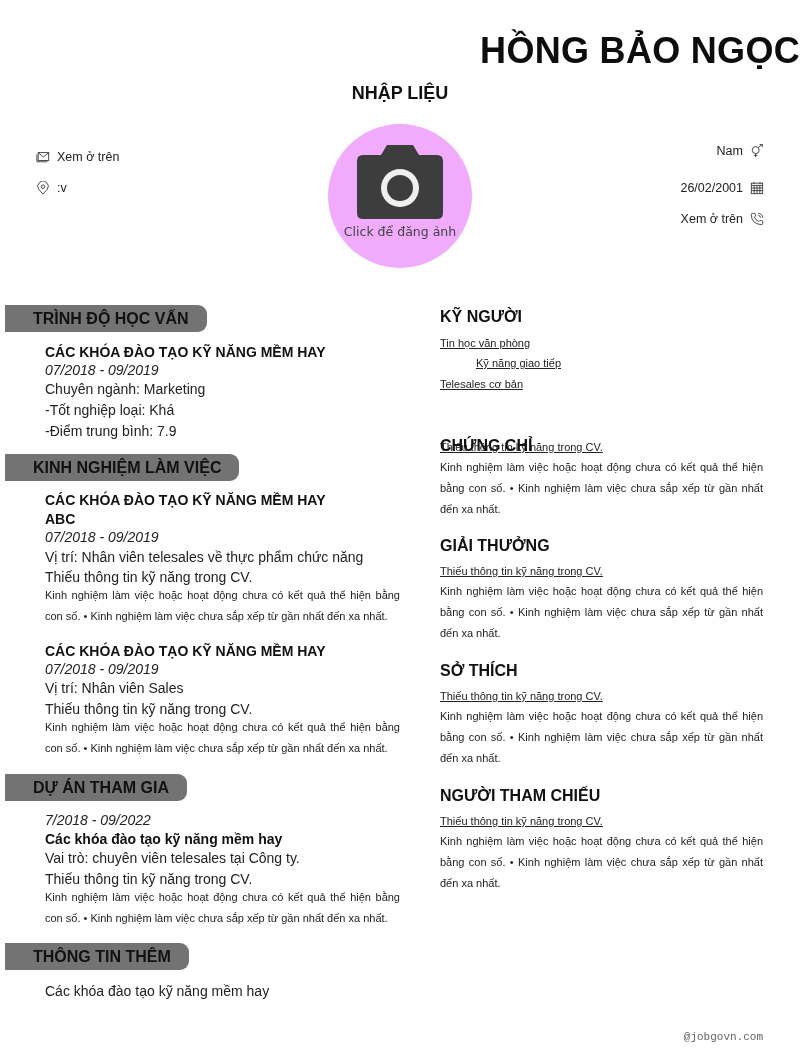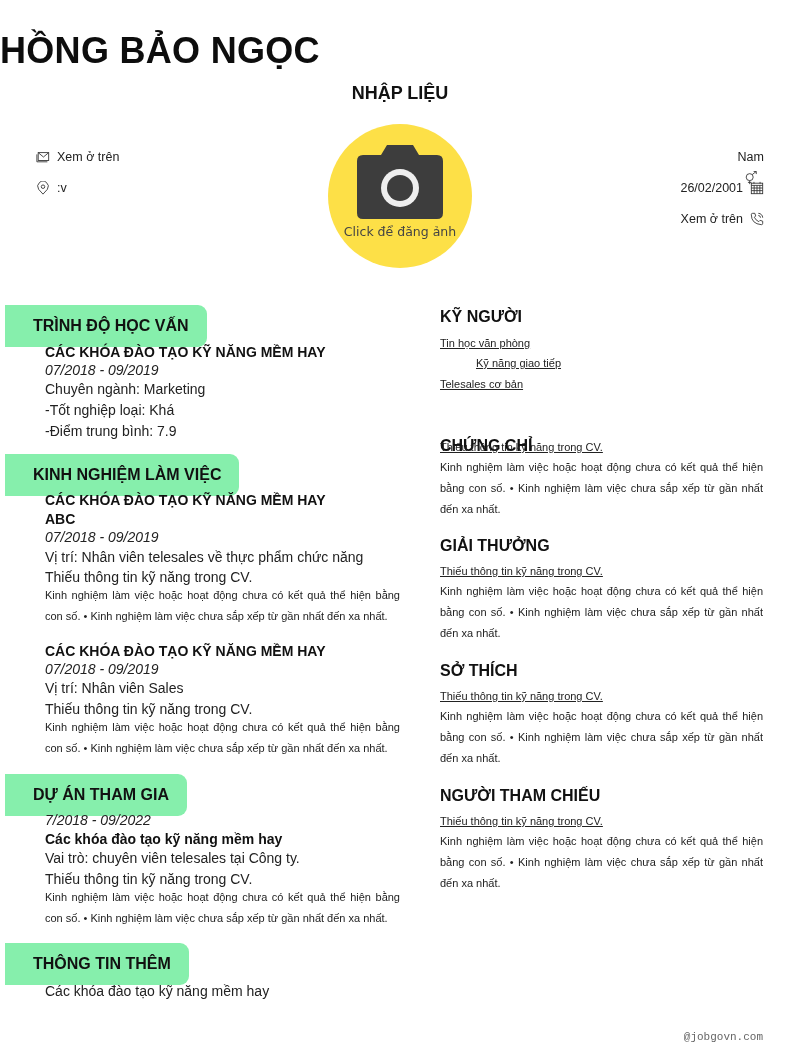--- a/index.html
+++ b/index.html
@@ -1,31 +1,31 @@
 <!DOCTYPE html>
 <html><head>
   <meta charset="utf-8">
   <style>
     * { box-sizing: border-box; margin: 0; padding: 0; }
     html, body { width: 800px; height: 1053px; background: #ffffff; }
     body { font-family: "Liberation Sans", sans-serif; color: #1a1a1a; position: relative; overflow: hidden; }
 
-    .name { position: absolute; top: 30px; left: 0; width: 800px; text-align: left; font-size: 36px; font-weight: bold; color: #0d0d0d; letter-spacing: 0.3px; }
+    .name { position: absolute; top: 30px; left: 0; width: 800px; text-align: right; font-size: 36px; font-weight: bold; color: #0d0d0d; letter-spacing: 0.3px; }
     .position { position: absolute; top: 83px; left: 0; width: 800px; text-align: center; font-size: 18px; font-weight: bold; color: #111; }
 
     .contact-left { position: absolute; left: 36px; font-size: 12.5px; color: #222; display: flex; align-items: center; gap: 7px; }
     .contact-right { position: absolute; right: 36px; font-size: 12.5px; color: #222; display: flex; align-items: center; gap: 7px; }
     .icon { width: 14px; height: 14px; display: inline-block; }
     .icon svg { width: 14px; height: 14px; display: block; }
 
-    .avatar { position: absolute; left: 328px; top: 124px; width: 144px; height: 144px; border-radius: 50%; background: #fde047; }
+    .avatar { position: absolute; left: 328px; top: 124px; width: 144px; height: 144px; border-radius: 50%; background: #f0abfc; }
     .camera { position: absolute; left: 29px; top: 21px; width: 86px; height: 74px; }
     .avatar-label { position: absolute; left: 0; top: 100px; width: 144px; text-align: center; font-size: 12.5px; color: #444; font-family: "DejaVu Sans", sans-serif; }
 
-    .sec-head { position: absolute; left: 5px; height: 42px; background: #86efac; border-radius: 0 9px 9px 0; padding-left: 28px; padding-right: 18px; font-size: 16px; font-weight: bold; color: #111; display: flex; align-items: center; }
+    .sec-head { position: absolute; left: 5px; height: 27px; background: #737373; border-radius: 0 9px 9px 0; padding-left: 28px; padding-right: 18px; font-size: 16px; font-weight: bold; color: #111; display: flex; align-items: center; }
 
     .l-item { position: absolute; left: 45px; font-size: 14px; color: #222; white-space: nowrap; }
     .l-bold { font-weight: bold; color: #111; }
     .l-ital { font-style: italic; }
     .l-para { position: absolute; left: 45px; width: 355px; font-size: 11px; color: #222; line-height: 21px; text-align: justify; text-align-last: left; }
 
     .r-head { position: absolute; left: 440px; font-size: 16px; font-weight: bold; color: #111; }
     .r-item { position: absolute; left: 440px; font-size: 11px; color: #222; white-space: nowrap; text-decoration: underline; }
     .r-para { position: absolute; left: 440px; width: 323px; font-size: 11px; color: #222; line-height: 21px; text-align: justify; text-align-last: left; }
 
@@ -59,21 +59,21 @@
 
 <div class="avatar">
   <svg class="camera" viewBox="0 0 86 74">
     <path d="M24 10 L30 0 H56 L62 10 H80 Q86 10 86 16 V68 Q86 74 80 74 H6 Q0 74 0 68 V16 Q0 10 6 10 Z" fill="#3d3d3d"></path>
     <circle cx="43" cy="43" r="19" fill="#efefef"></circle>
     <circle cx="43" cy="43" r="13" fill="#3d3d3d"></circle>
   </svg>
   <div class="avatar-label">Click để đăng ảnh</div>
 </div>
 
-<div class="contact-right" style="top:150px;flex-direction:column;">
+<div class="contact-right" style="top:144px;">
   <span>Nam</span>
   <span class="icon">
     <svg viewBox="0 0 16 16" fill="none" stroke="#333" stroke-width="1">
         <circle cx="6.5" cy="7" r="4"></circle>
         <path d="M6.5 11 V15 M4.5 13 H8.5 M9.5 4 L14 0.5 M11 0.5 H14 V3.5"></path>
       </svg>
   </span>
 </div>
 <div class="contact-right" style="top:181px;">
   <span>26/02/2001</span>

